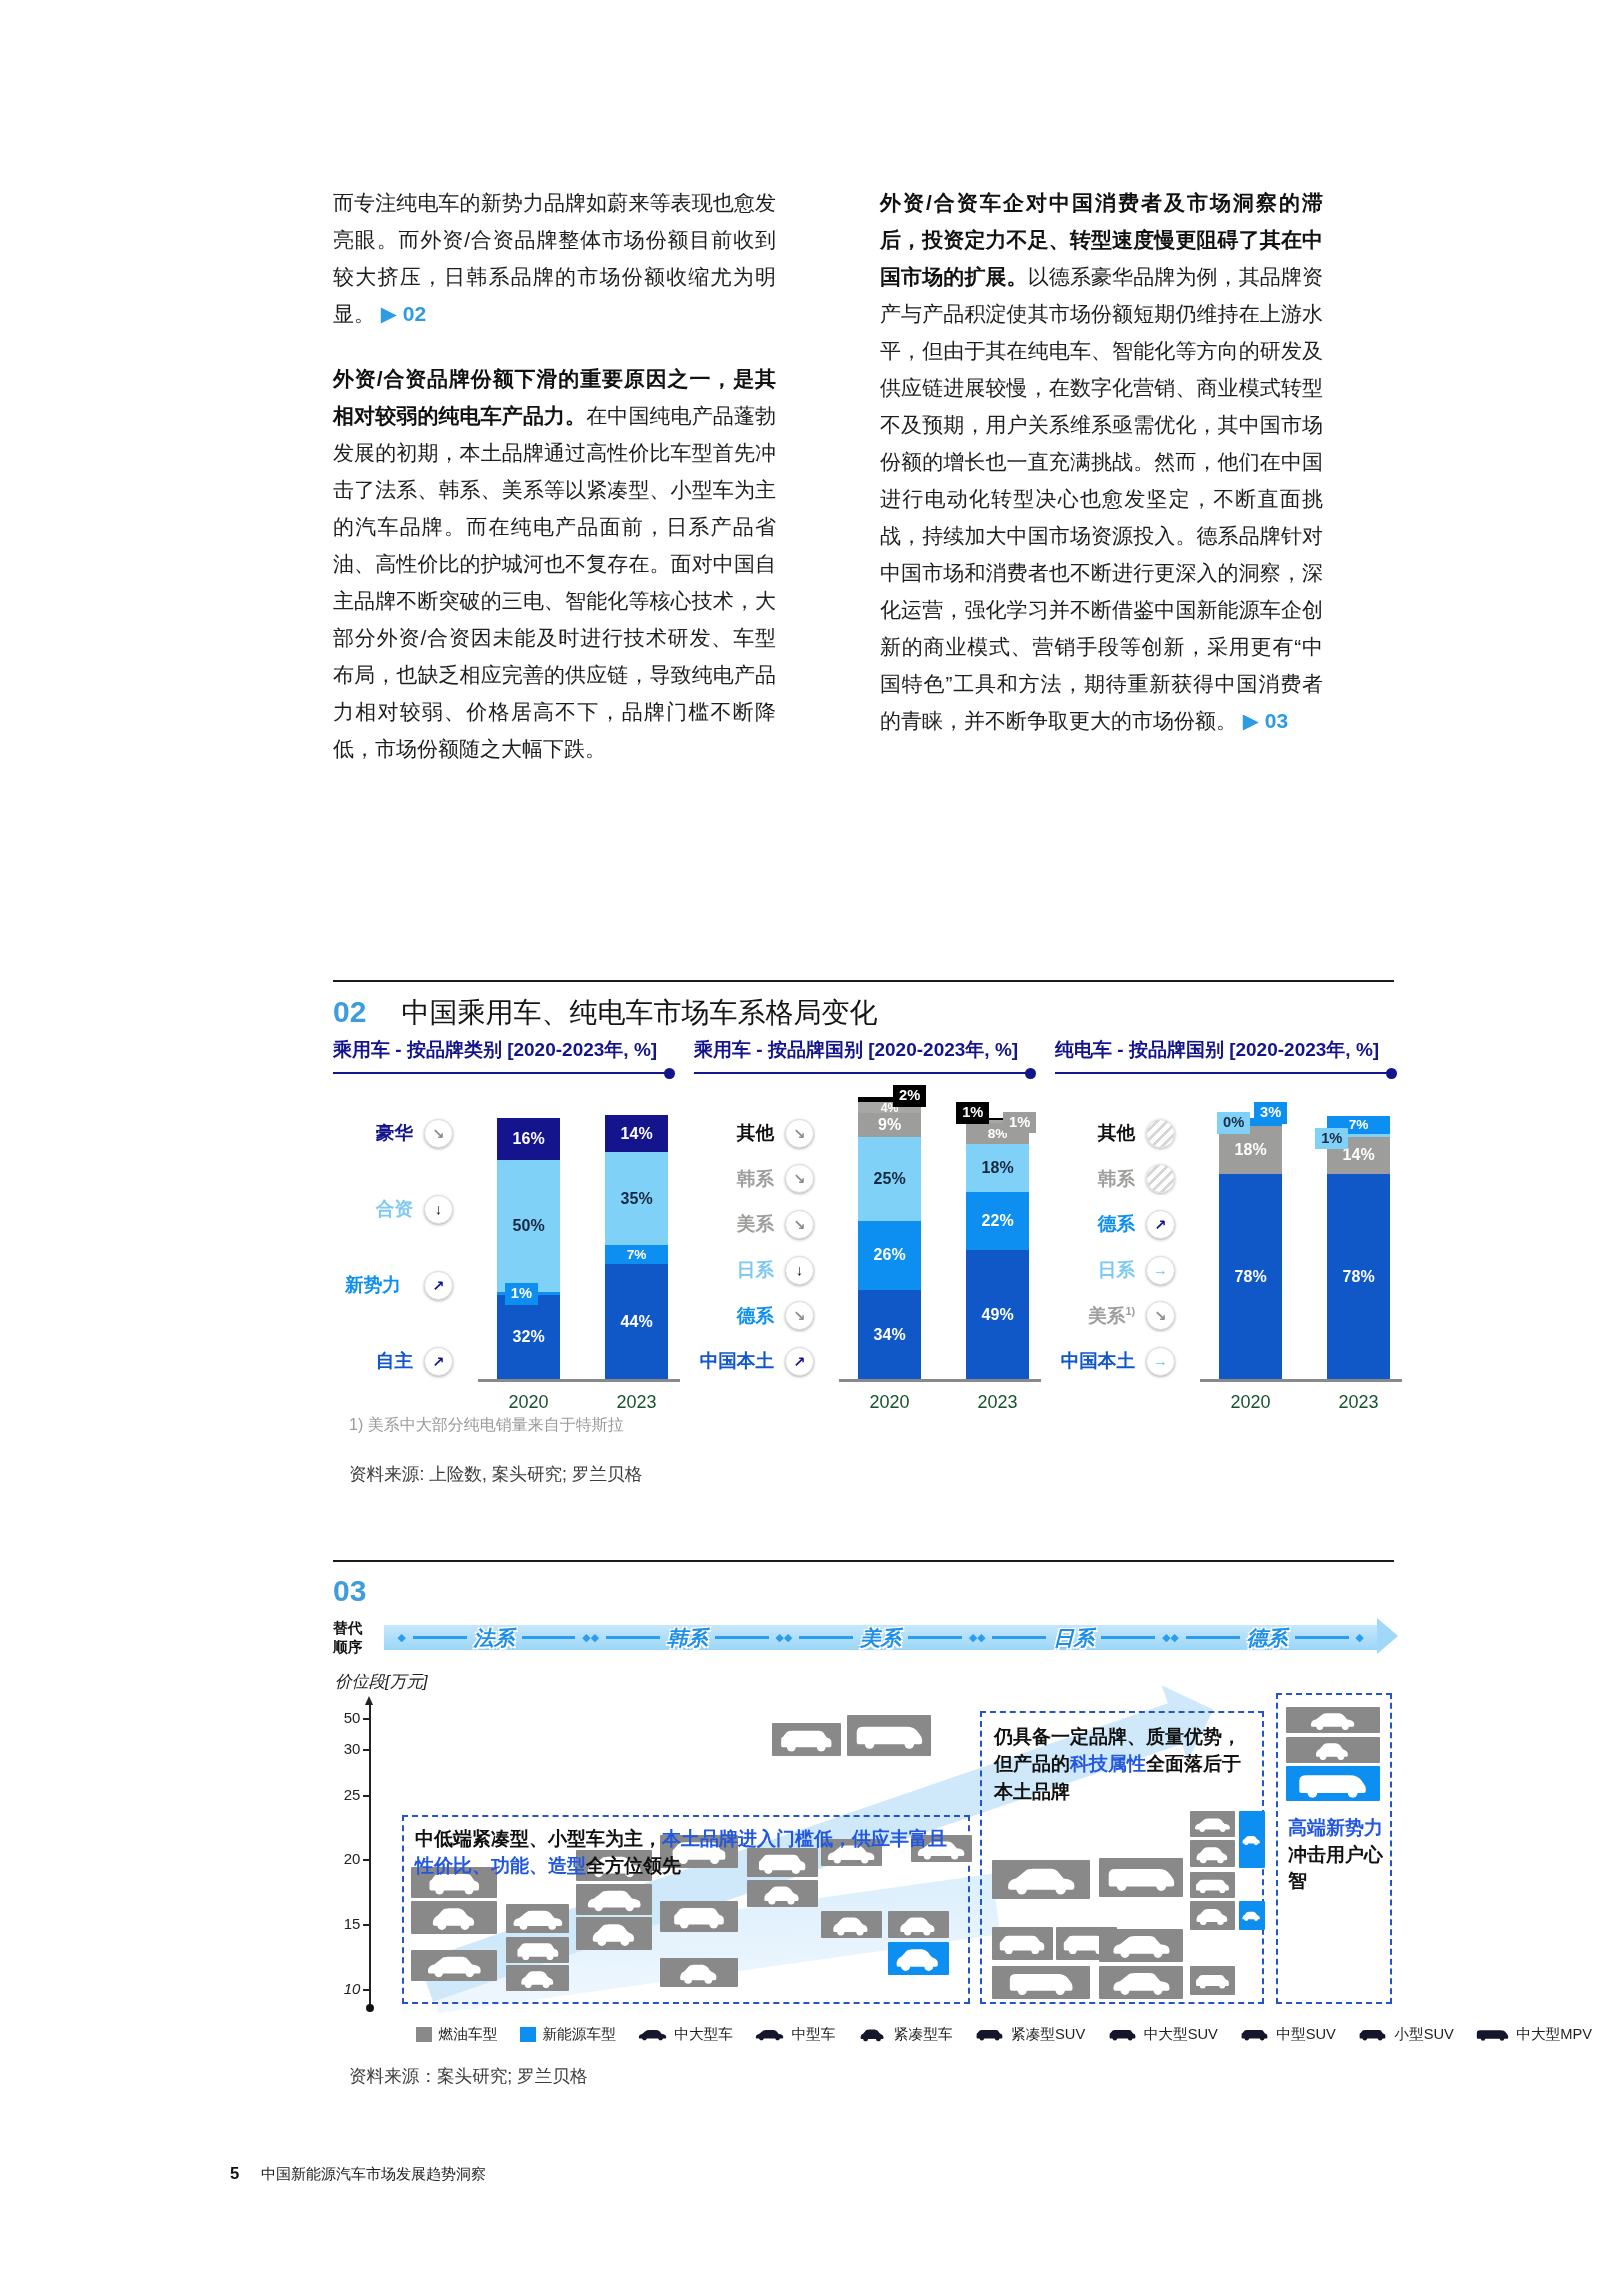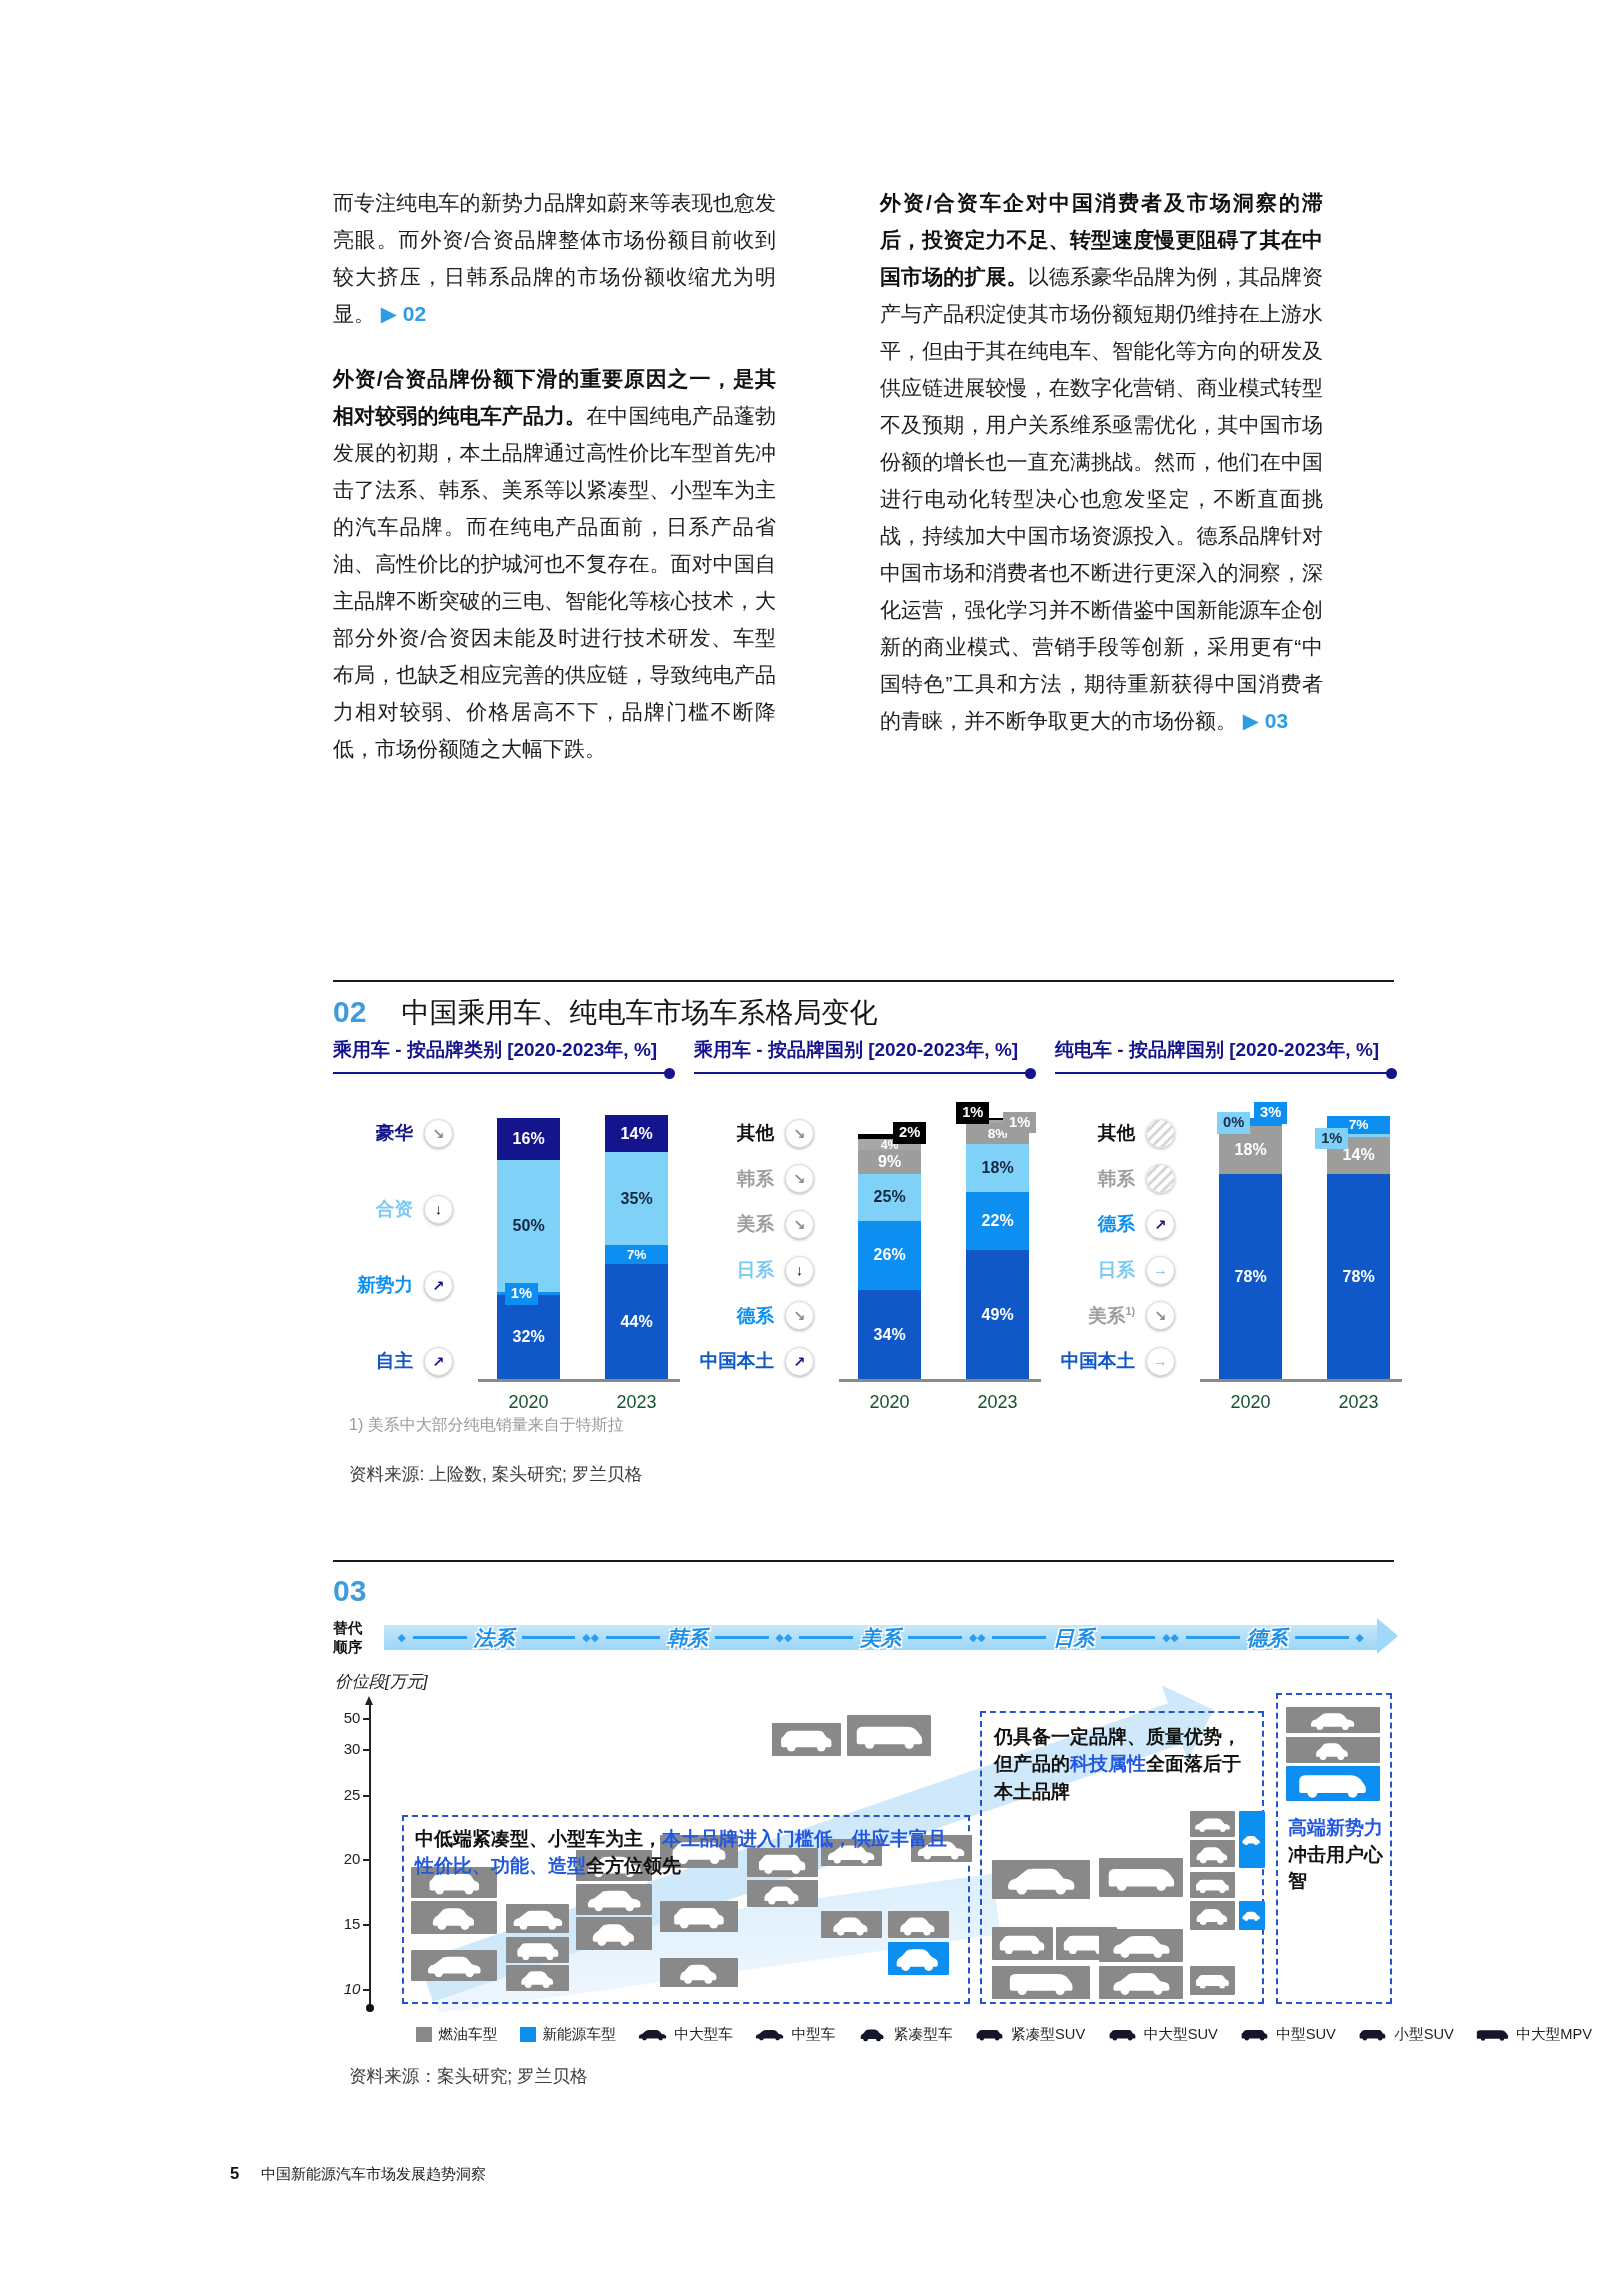--- a/index.html
+++ b/index.html
@@ -128,21 +128,21 @@
         <div class="leg">
           <div class="leg-row">
             <span class="leg-label" style="color: rgb(20, 20, 140);">豪华</span>
             <span class="leg-icon" style="color: rgb(140, 140, 140);">↘</span>
           </div>
           <div class="leg-row">
             <span class="leg-label" style="color: rgb(126, 201, 242);">合资</span>
             <span class="leg-icon" style="color: rgb(17, 17, 17);">↓</span>
           </div>
           <div class="leg-row">
-            <span class="leg-label" style="color: rgb(12, 143, 240);">新势力</span>
+            <span class="leg-label" style="color: rgb(12, 143, 240); text-align: center;">新势力</span>
             <span class="leg-icon" style="color: rgb(20, 20, 140);">↗</span>
           </div>
           <div class="leg-row">
             <span class="leg-label" style="color: rgb(16, 87, 200);">自主</span>
             <span class="leg-icon" style="color: rgb(20, 20, 140);">↗</span>
           </div>
         </div>
         <div class="bars">
           <div class="bar">
             <div class="seg" style="height: 42px; background: rgb(20, 20, 140);">
@@ -207,21 +207,21 @@
         </div>
         <div class="bars">
           <div class="bar">
             <div class="seg" style="height: 5.3px; background: rgb(0, 0, 0);"></div>
             <div class="seg" style="height: 10.6px; background: rgb(167, 167, 166);">
               <span class="seg-t" style="color: rgb(255, 255, 255); font-size: 12.3px;">4%</span>
             </div>
             <div class="seg" style="height: 24px; background: rgb(157, 157, 156);">
               <span class="seg-t" style="color: rgb(255, 255, 255);">9%</span>
             </div>
-            <div class="seg" style="height: 47px; background: rgb(127, 209, 247);">
+            <div class="seg" style="height: 84px; background: rgb(127, 209, 247);">
               <span class="seg-t" style="color: rgb(22, 39, 63);">25%</span>
             </div>
             <div class="seg" style="height: 69px; background: rgb(12, 143, 240);">
               <span class="seg-t" style="color: rgb(255, 255, 255);">26%</span>
             </div>
             <div class="seg" style="height: 90px; background: rgb(16, 87, 200);">
               <span class="seg-t" style="color: rgb(255, 255, 255);">34%</span>
             </div>
             <span class="callout" style="background: rgb(0, 0, 0); color: rgb(255, 255, 255); left: 35px; top: -11.8px;">2%</span>
             <span class="year">2020</span>

